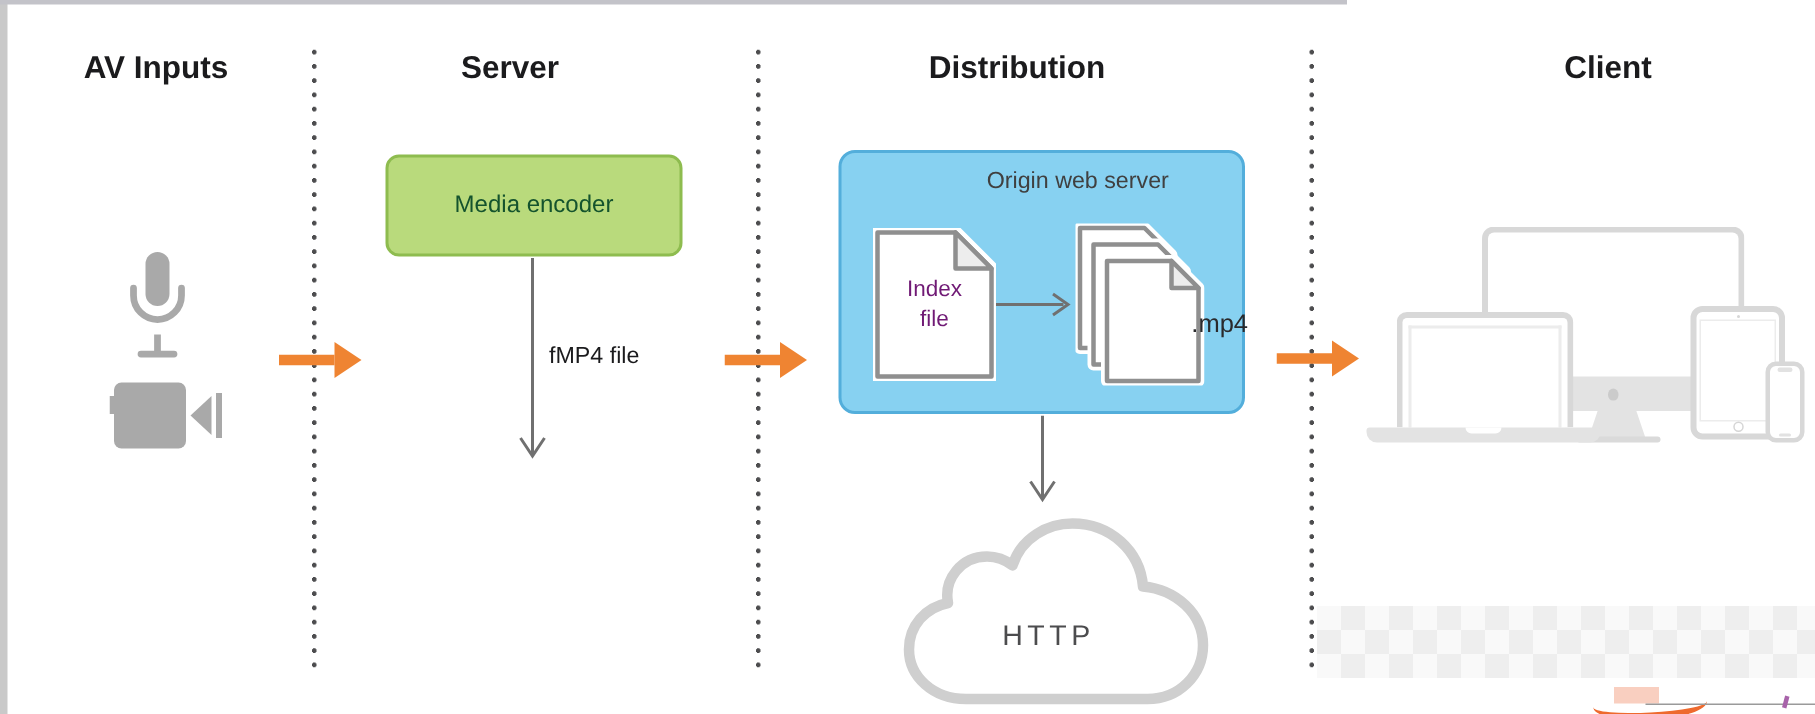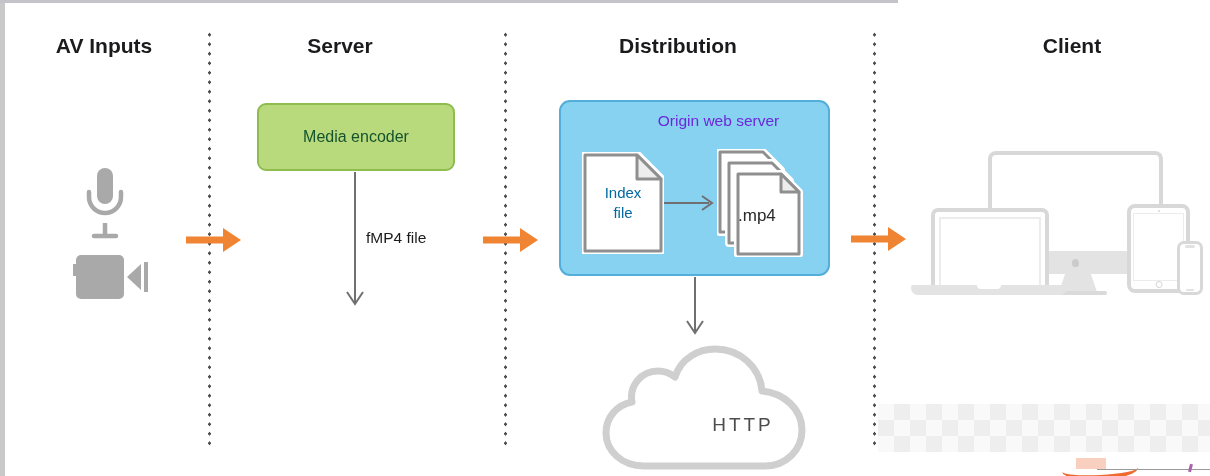--- a/index.html
+++ b/index.html
@@ -17,25 +17,25 @@
   
   .dots{top:30px;width:3px;height:417px;
         background-image:radial-gradient(circle,#4d4d4f 1.5px,transparent 1.7px);
         background-size:3px 9.5px;background-repeat:repeat-y;}
 
   
   .gbox{left:257px;width:198px;height:68px;background:#b9da7c;border:2px solid #8ebc4f;border-radius:9px;
         display:flex;align-items:center;justify-content:center;font-size:16px;color:#14532d;box-sizing:border-box;}
   .bluebox{left:559px;top:100px;width:271px;height:176px;background:#87d1f1;border:2px solid #53aedb;
         border-radius:11px;box-sizing:border-box;}
-  .bluebox-title{top:112px;left:559px;width:319px;text-align:center;font-size:15.5px;color:#6d28d9;}
+  .bluebox-title{top:112px;left:559px;width:319px;text-align:center;font-size:15.5px;color:#404040;}
 
   .flow-label{font-size:15.5px;color:#1b1b1d;white-space:nowrap;}
-  .doc-label{text-align:center;font-size:15px;line-height:1.35;color:#0369a1;white-space:pre-line;}
-  .mp4-label{text-align:left;font-size:17px;color:#2a2a2c;}
+  .doc-label{text-align:center;font-size:15px;line-height:1.35;color:#701a75;white-space:pre-line;}
+  .mp4-label{text-align:right;font-size:17px;color:#2a2a2c;padding-left:32px;}
   .cloud-label{text-align:center;font-size:19px;letter-spacing:3px;color:#4c4c4e;}
 
   
   .imac-screen{left:988px;top:151px;width:175px;height:100px;border:4px solid #d8d8d8;border-bottom:none;
                border-radius:8px 8px 0 0;background:#fff;box-sizing:border-box;z-index:1;}
   .imac-chin{left:988px;top:251px;width:175px;height:23px;background:#e3e3e3;border-radius:0 0 3px 3px;
              z-index:1;display:flex;align-items:center;justify-content:center;}
   .imac-logo{width:7px;height:8px;background:#cbcbcb;border-radius:50% 50% 45% 45%;}
   .imac-stand{left:1059px;top:274px;width:38px;height:18px;background:#e3e3e3;
               clip-path:polygon(16% 0,84% 0,100% 100%,0 100%);z-index:1;}
@@ -149,21 +149,21 @@
   <div class="abs mp4-label" style="left:738px;top:206px;width:62px;">.mp4</div>
 
   <svg class="abs" style="left:681px;top:277px;" width="28" height="64" viewBox="0 0 28 64">
     <line x1="14" y1="0" x2="14" y2="55" stroke="#707070" stroke-width="2"></line>
     <polyline points="6,44 14,56 22,44" fill="none" stroke="#707070" stroke-width="2"></polyline>
   </svg>
 
   <svg class="abs" style="left:598px;top:345px;" width="212" height="128" viewBox="0 0 212 128">
     <path d="M46 121 C24 121 8 106 8 88 C8 72 19 60 34 57 C31 41 43 26 60 26 C66 26 72 28 77 32 C83 13 101 4 117 4 C142 4 162 22 164 46 C186 48 204 64 204 85 C204 105 188 121 167 121 Z" fill="#ffffff" stroke="#cfcfcf" stroke-width="7" stroke-linejoin="round"></path>
   </svg>
-  <div class="abs cloud-label" style="left:604px;top:414px;width:190px;padding-left:44px;">HTTP</div>
+  <div class="abs cloud-label" style="left:604px;top:414px;width:190px;">HTTP</div>
 
   <div class="abs imac-screen"></div>
   <div class="abs imac-chin">
     <div class="imac-logo"></div>
   </div>
   <div class="abs imac-stand"></div>
   <div class="abs imac-base"></div>
 
   <div class="abs mb-lid">
     <div class="mb-screen"></div>

